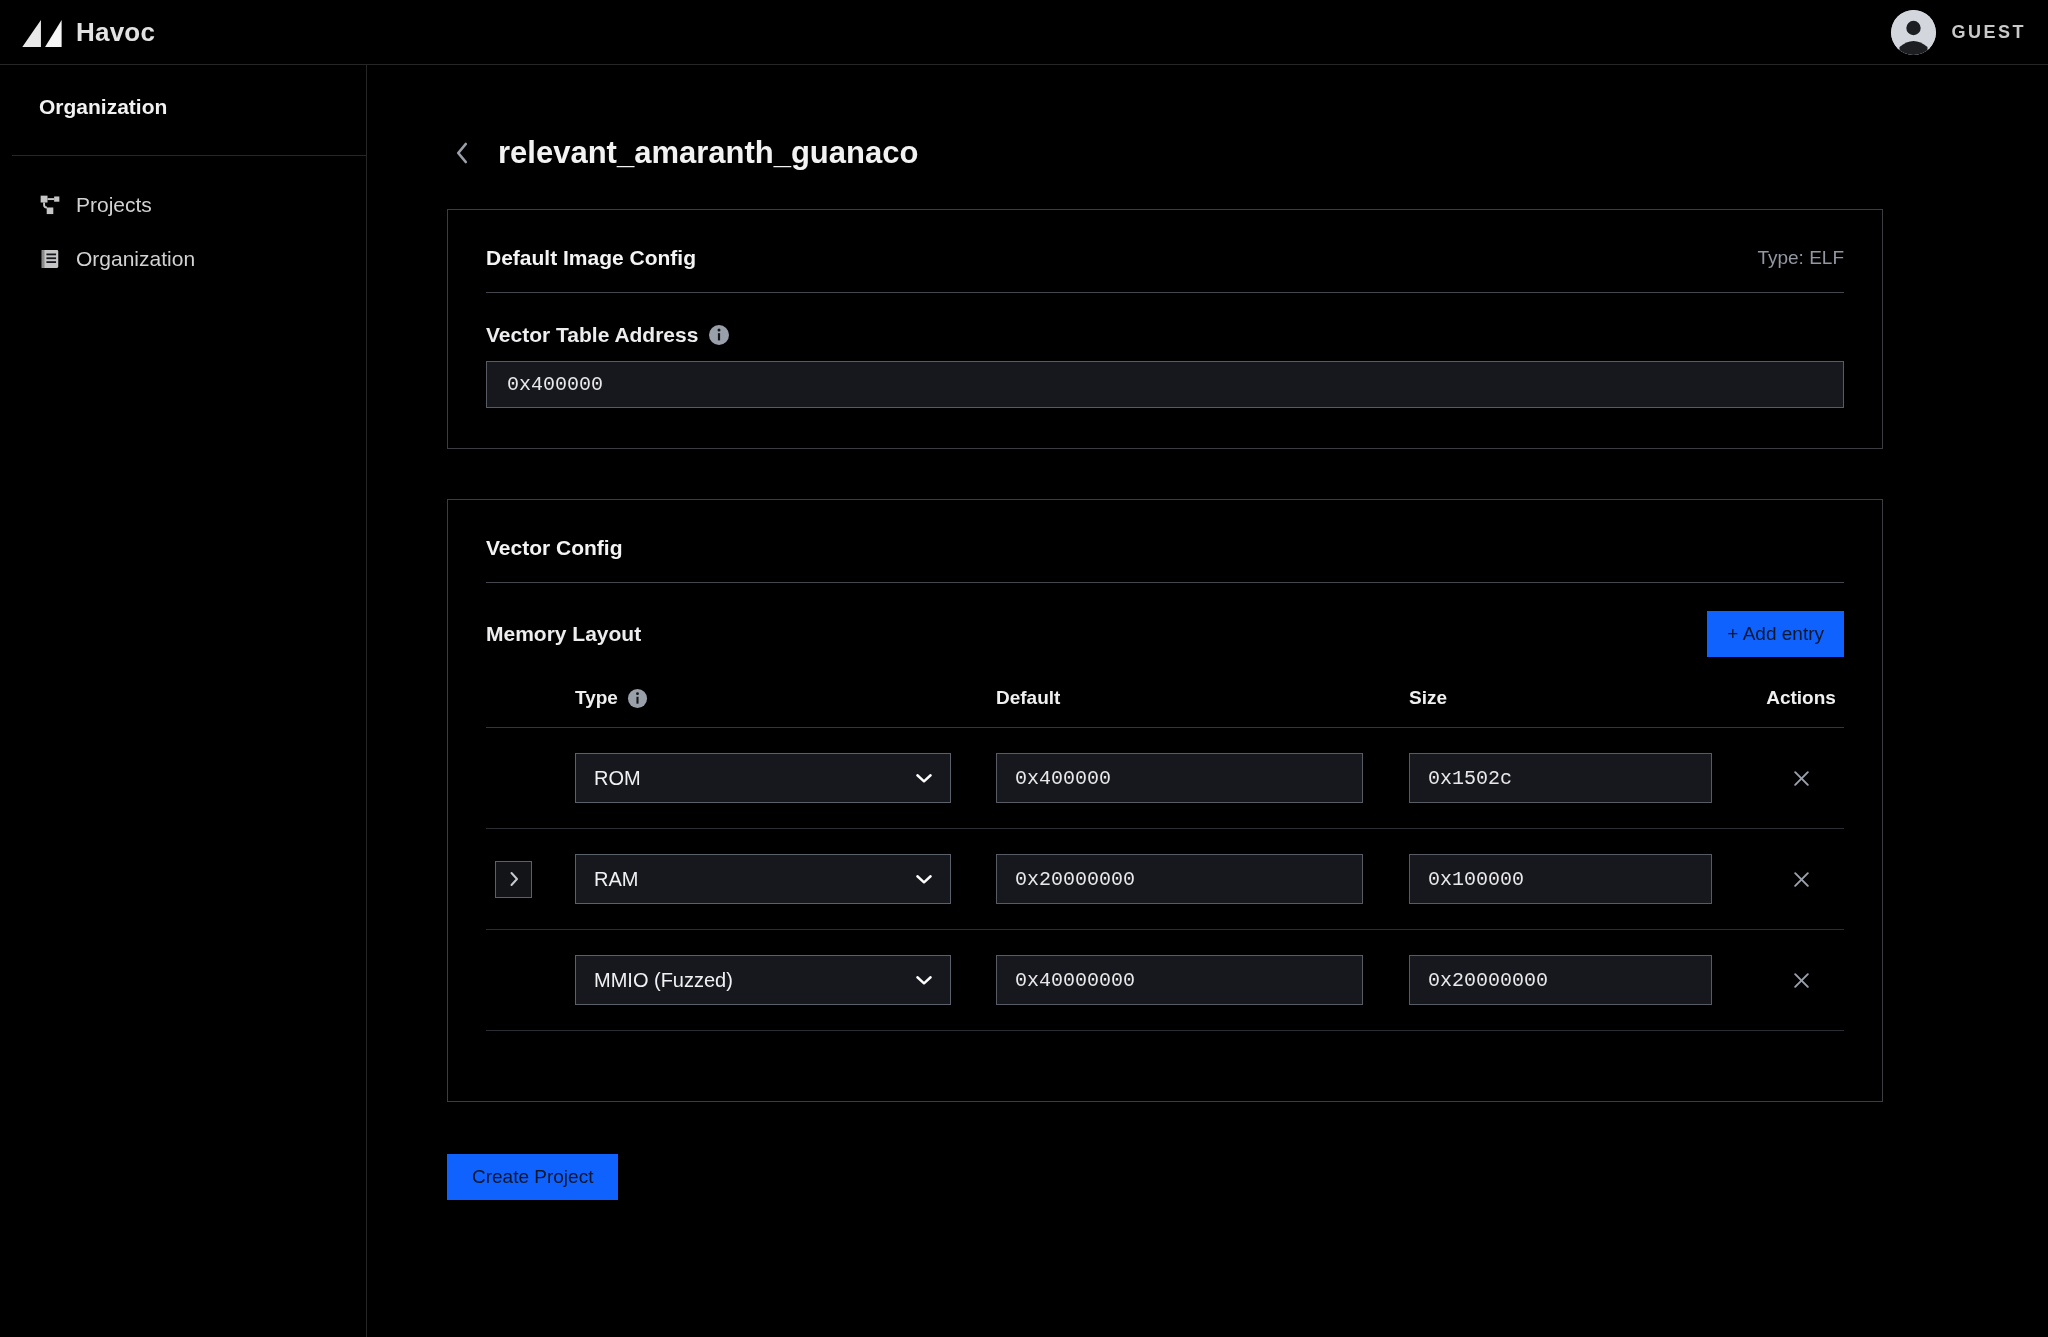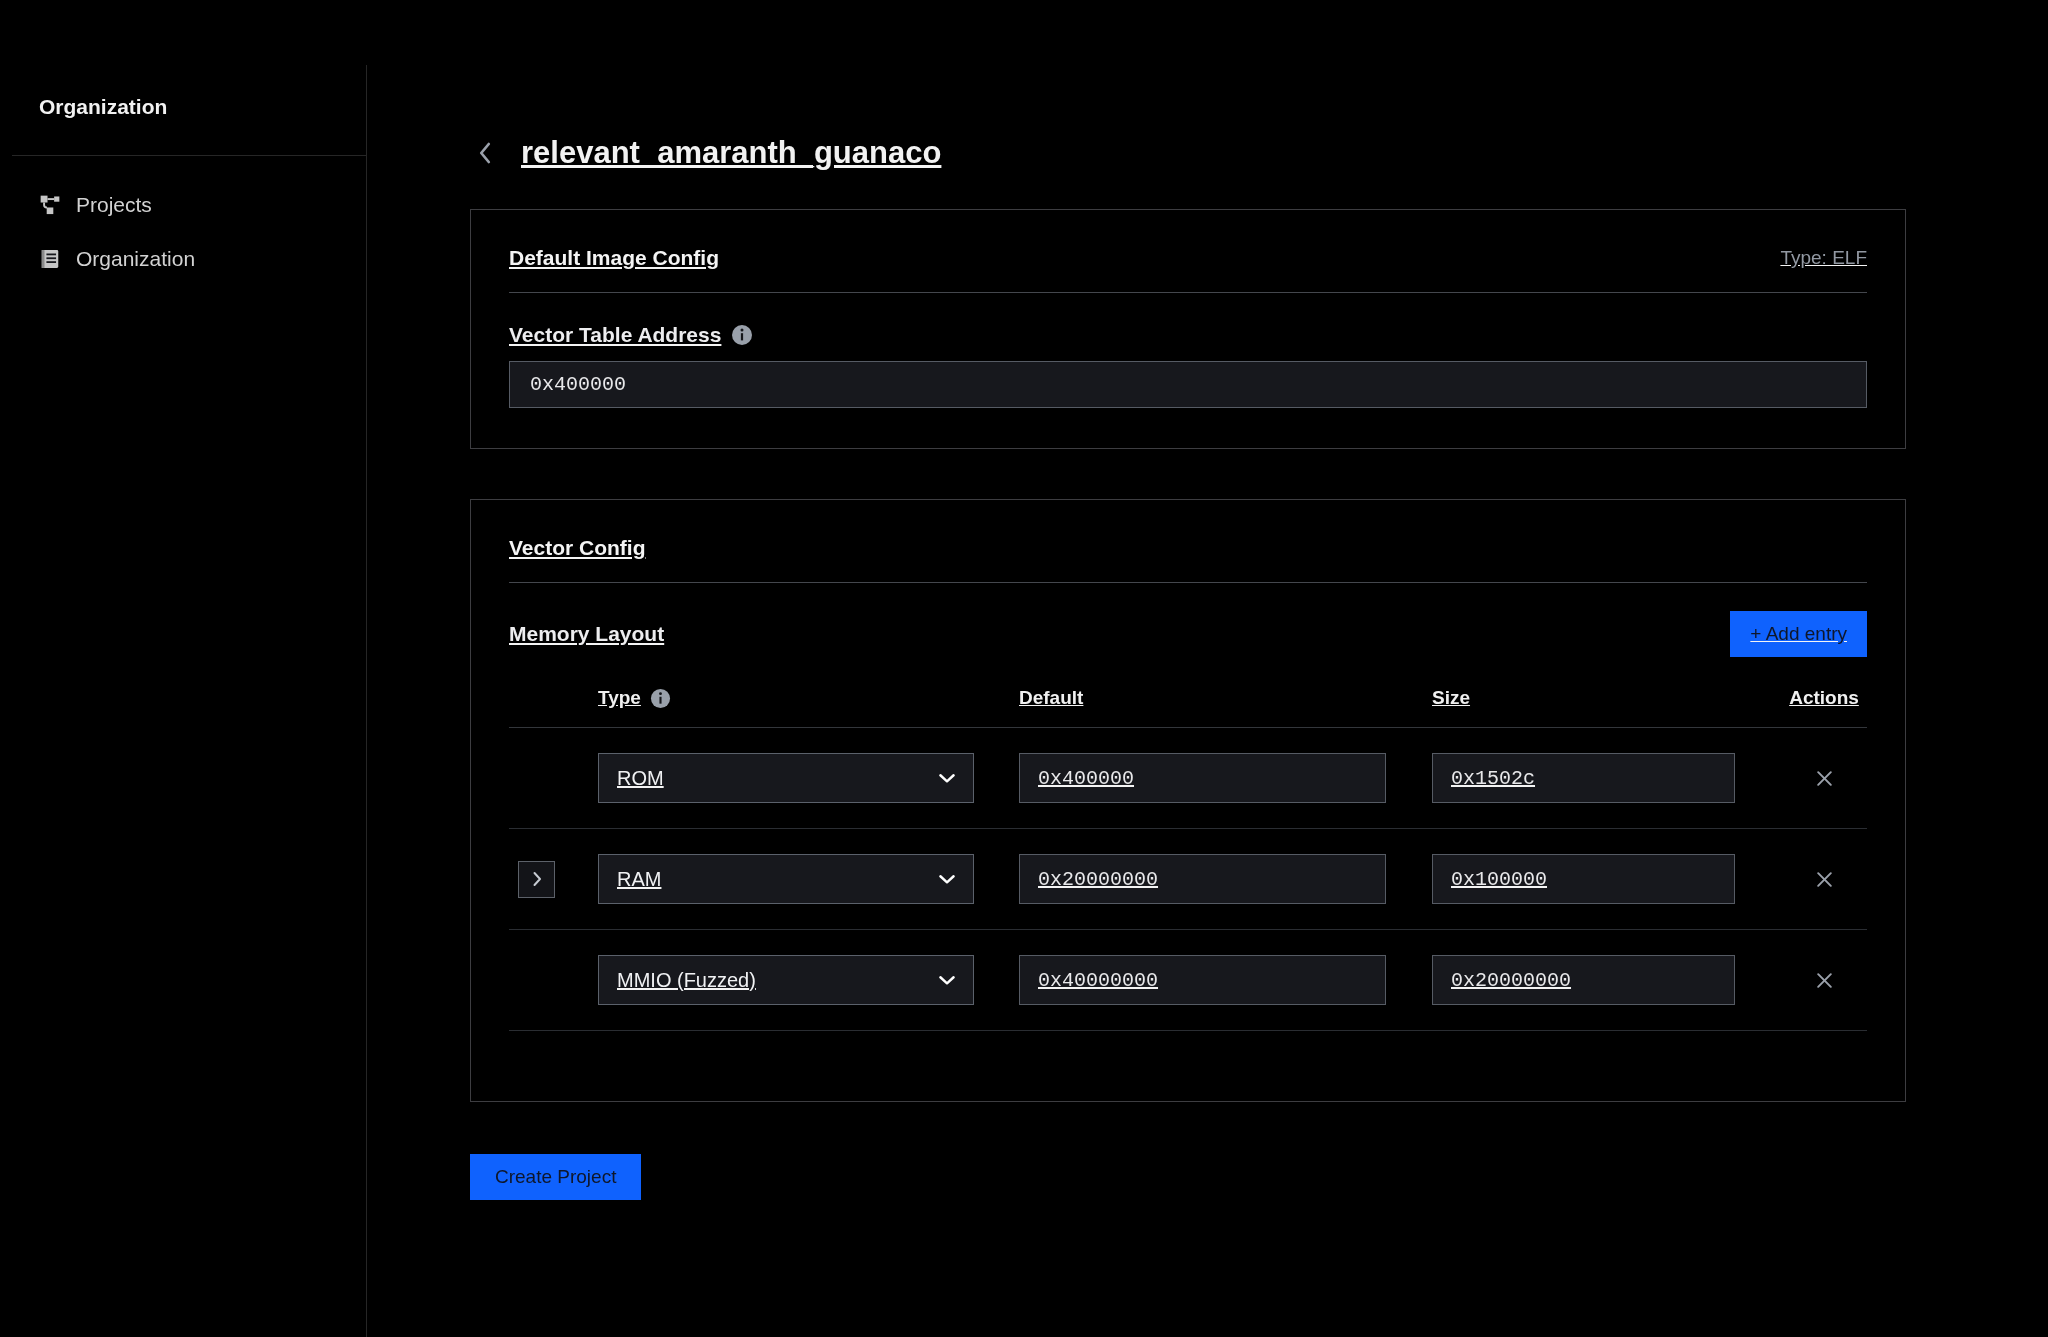--- a/index.html
+++ b/index.html
@@ -28,21 +28,21 @@
     font-size:21px; font-weight:700; color:#f2f2f2;
   }
   .sidebar-nav { padding-top:22px; }
   .sidebar-item {
     display:flex; align-items:center; gap:15px; padding:15px 27px;
     font-size:21px; color:#d2d2d2; cursor:pointer;
   }
   .sidebar-item .icon { display:flex; width:22px; justify-content:center; }
   
   .main { position:absolute; top:65px; left:355px; right:0; bottom:0; overflow:hidden; }
-  .content { width:1436px; margin-left:115px;text-decoration:underline; }
+  .content { width:1436px; margin-left:92px; }
   .title-row { display:flex; align-items:center; gap:21px; margin-top:70px; }
   .back-btn { background:none; border:none; cursor:pointer; display:flex; align-items:center; padding:2px; }
   .page-title { font-size:31px; font-weight:600; color:#f2f2f2; }
   
   .card { border:1px solid #3d3d41; background:#000; padding:36px 38px 40px; }
   .card-1 { margin-top:38px; }
   .card-2 { margin-top:50px; padding-bottom:70px; }
   .card-head { display:flex; align-items:center; justify-content:space-between; }
   .card-title { font-size:21px; font-weight:700; color:#f4f4f4; }
   .card-meta { font-size:19px; color:#9298a2; }
@@ -86,20 +86,41 @@
   .remove-btn { background:none; border:none; cursor:pointer; display:flex; margin:0 auto; padding:4px; }
   .info-badge { display:inline-flex; }
   .create-row { margin-top:52px; padding-bottom:60px; }
   .btn-create { padding:0 25px; }
 </style>
 </head>
 <body>
 
 <div class="app">
 
+  <header class="navbar">
+    <div class="brand">
+      <span style="display:flex">
+        <svg width="42" height="29" viewBox="0 0 40 28">
+          <polygon points="0,28 18,2 18,28" fill="#e9e9e9"></polygon>
+          <polygon points="22,28 38,2 38,28" fill="#f6f6f6"></polygon>
+        </svg>
+      </span>
+      <span class="brand-name">Havoc</span>
+    </div>
+    <div class="user-area">
+      <span class="avatar">
+        <svg width="45" height="45" viewBox="0 0 45 45">
+          <circle cx="22.5" cy="22.5" r="22.5" fill="#d3d7dd"></circle>
+          <circle cx="22.5" cy="18" r="7.2" fill="#1c1e22"></circle>
+          <path d="M8.5 37 q14 -12 28 0 l0 8 l-28 0 z" fill="#1c1e22"></path>
+        </svg>
+      </span>
+      <span class="guest-label">GUEST</span>
+    </div>
+  </header>
 
   <nav class="sidebar">
     <div class="sidebar-section">Organization</div>
     <div class="sidebar-nav">
       <div class="sidebar-item">
         <span class="icon">
           <svg width="22" height="22" viewBox="0 0 16 16" fill="none" stroke="#c6c6c6" stroke-width="1.4">
             <rect x="1.2" y="1.2" width="5" height="5" fill="#c6c6c6" stroke="none"></rect>
             <rect x="11" y="1.8" width="3.8" height="3.8" fill="#c6c6c6" stroke="none"></rect>
             <rect x="5.6" y="9.8" width="4.8" height="4.8" fill="#c6c6c6" stroke="none"></rect>

